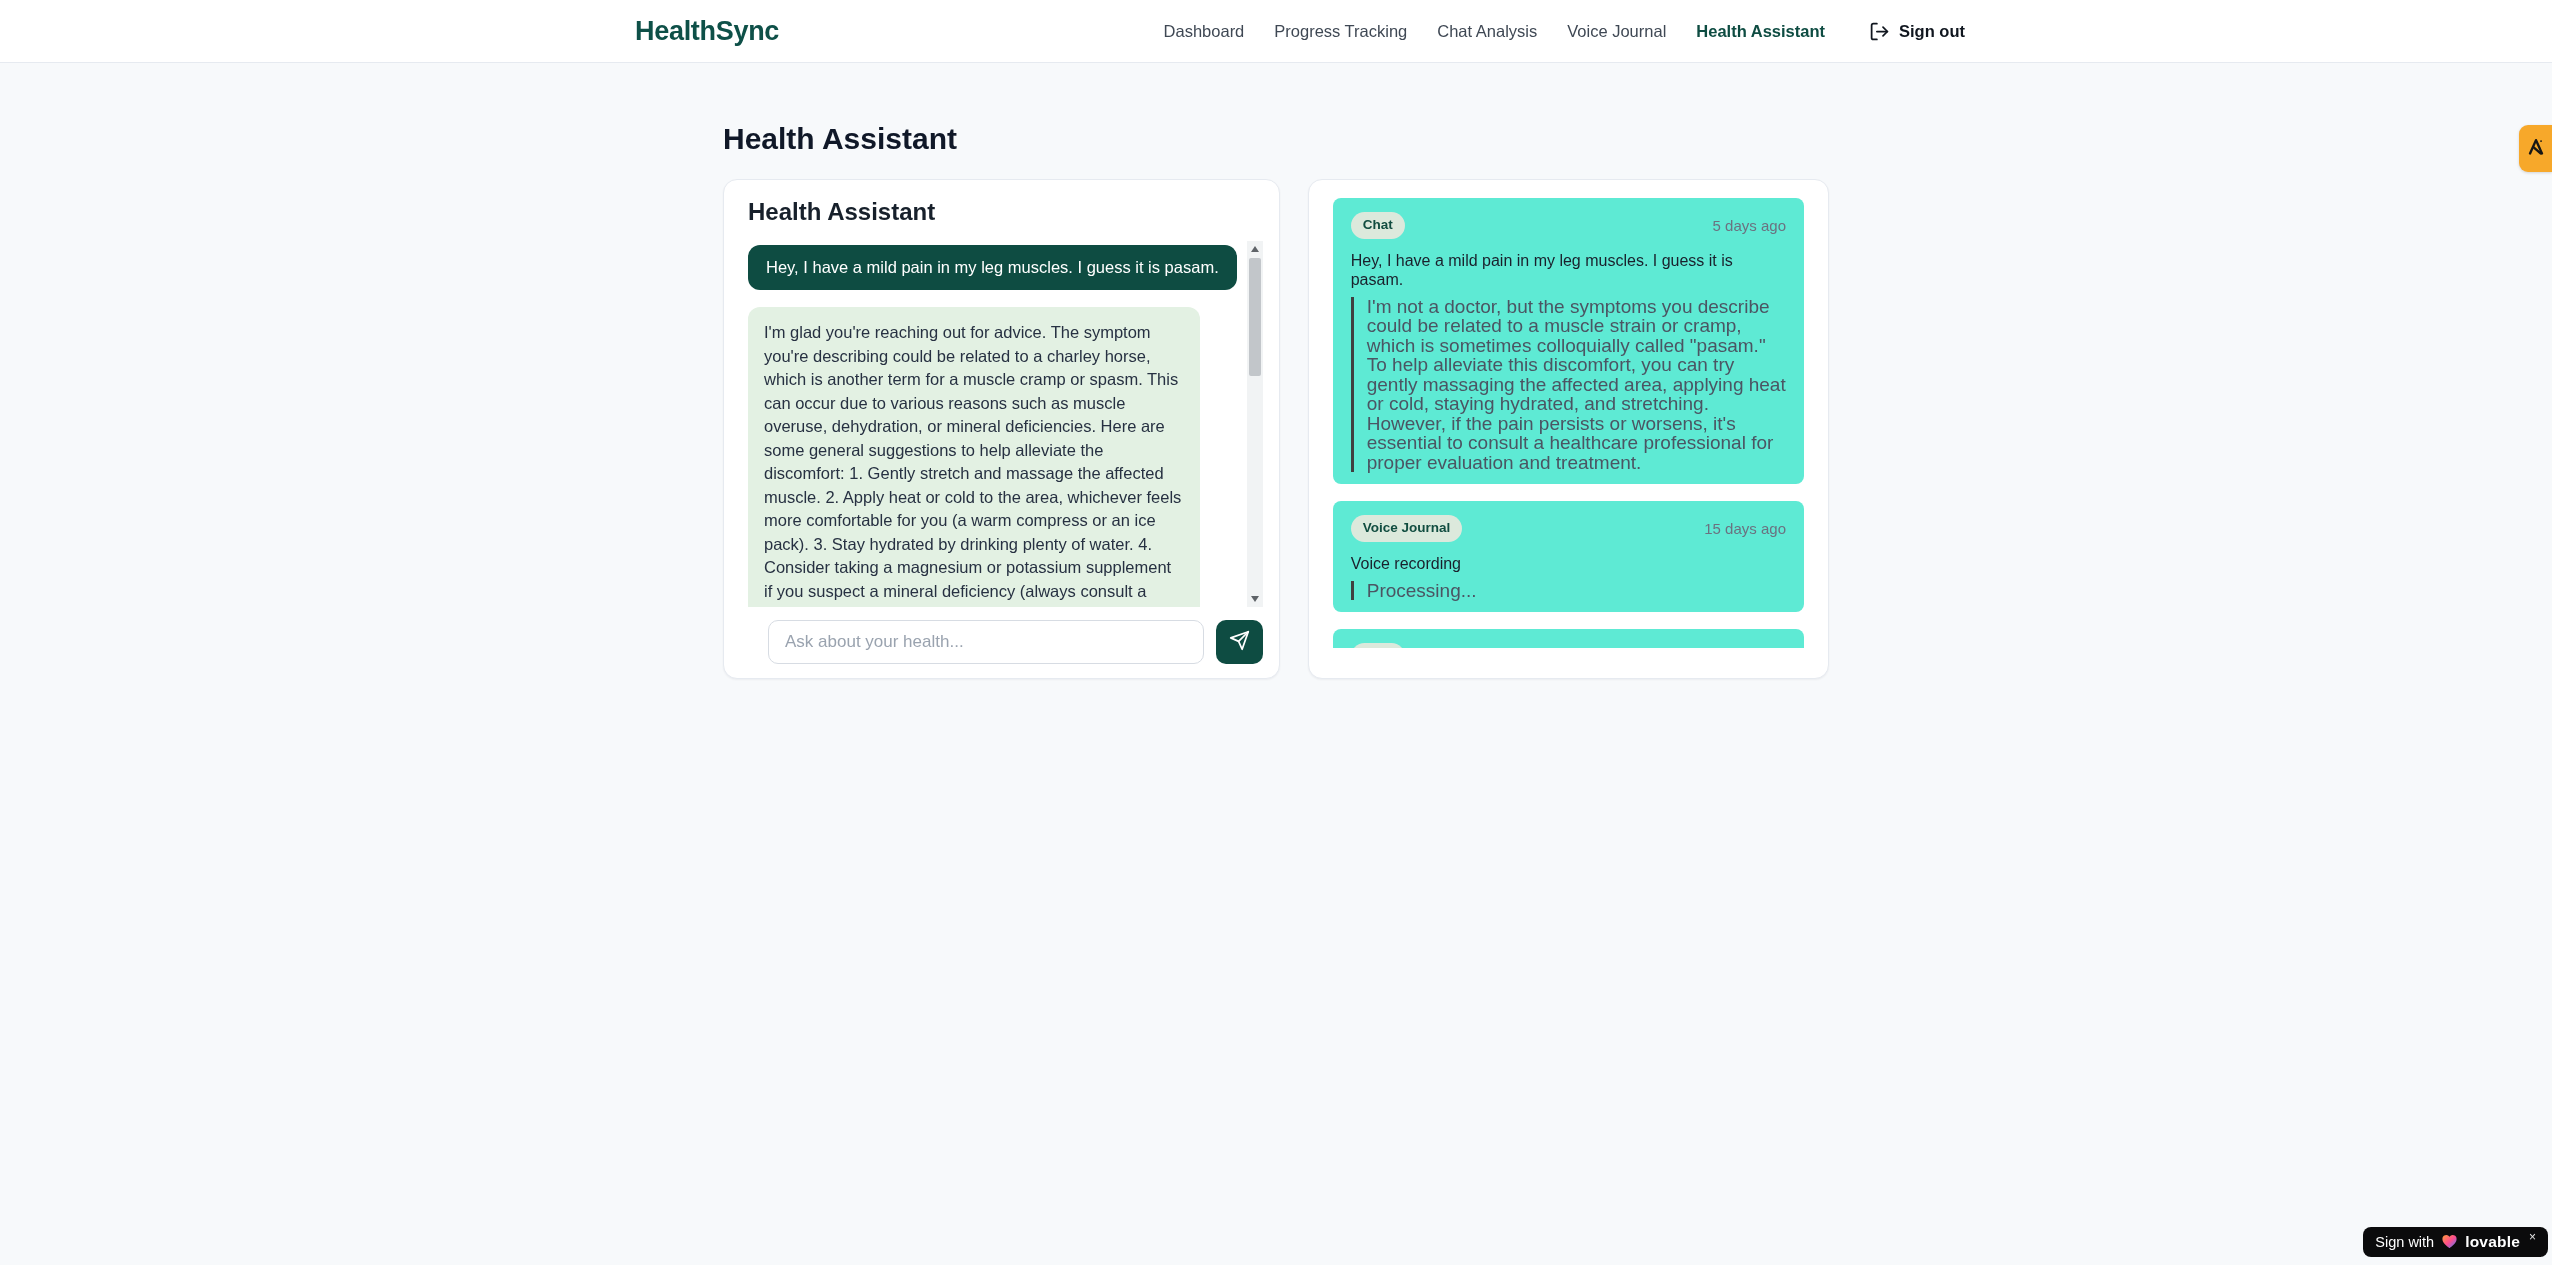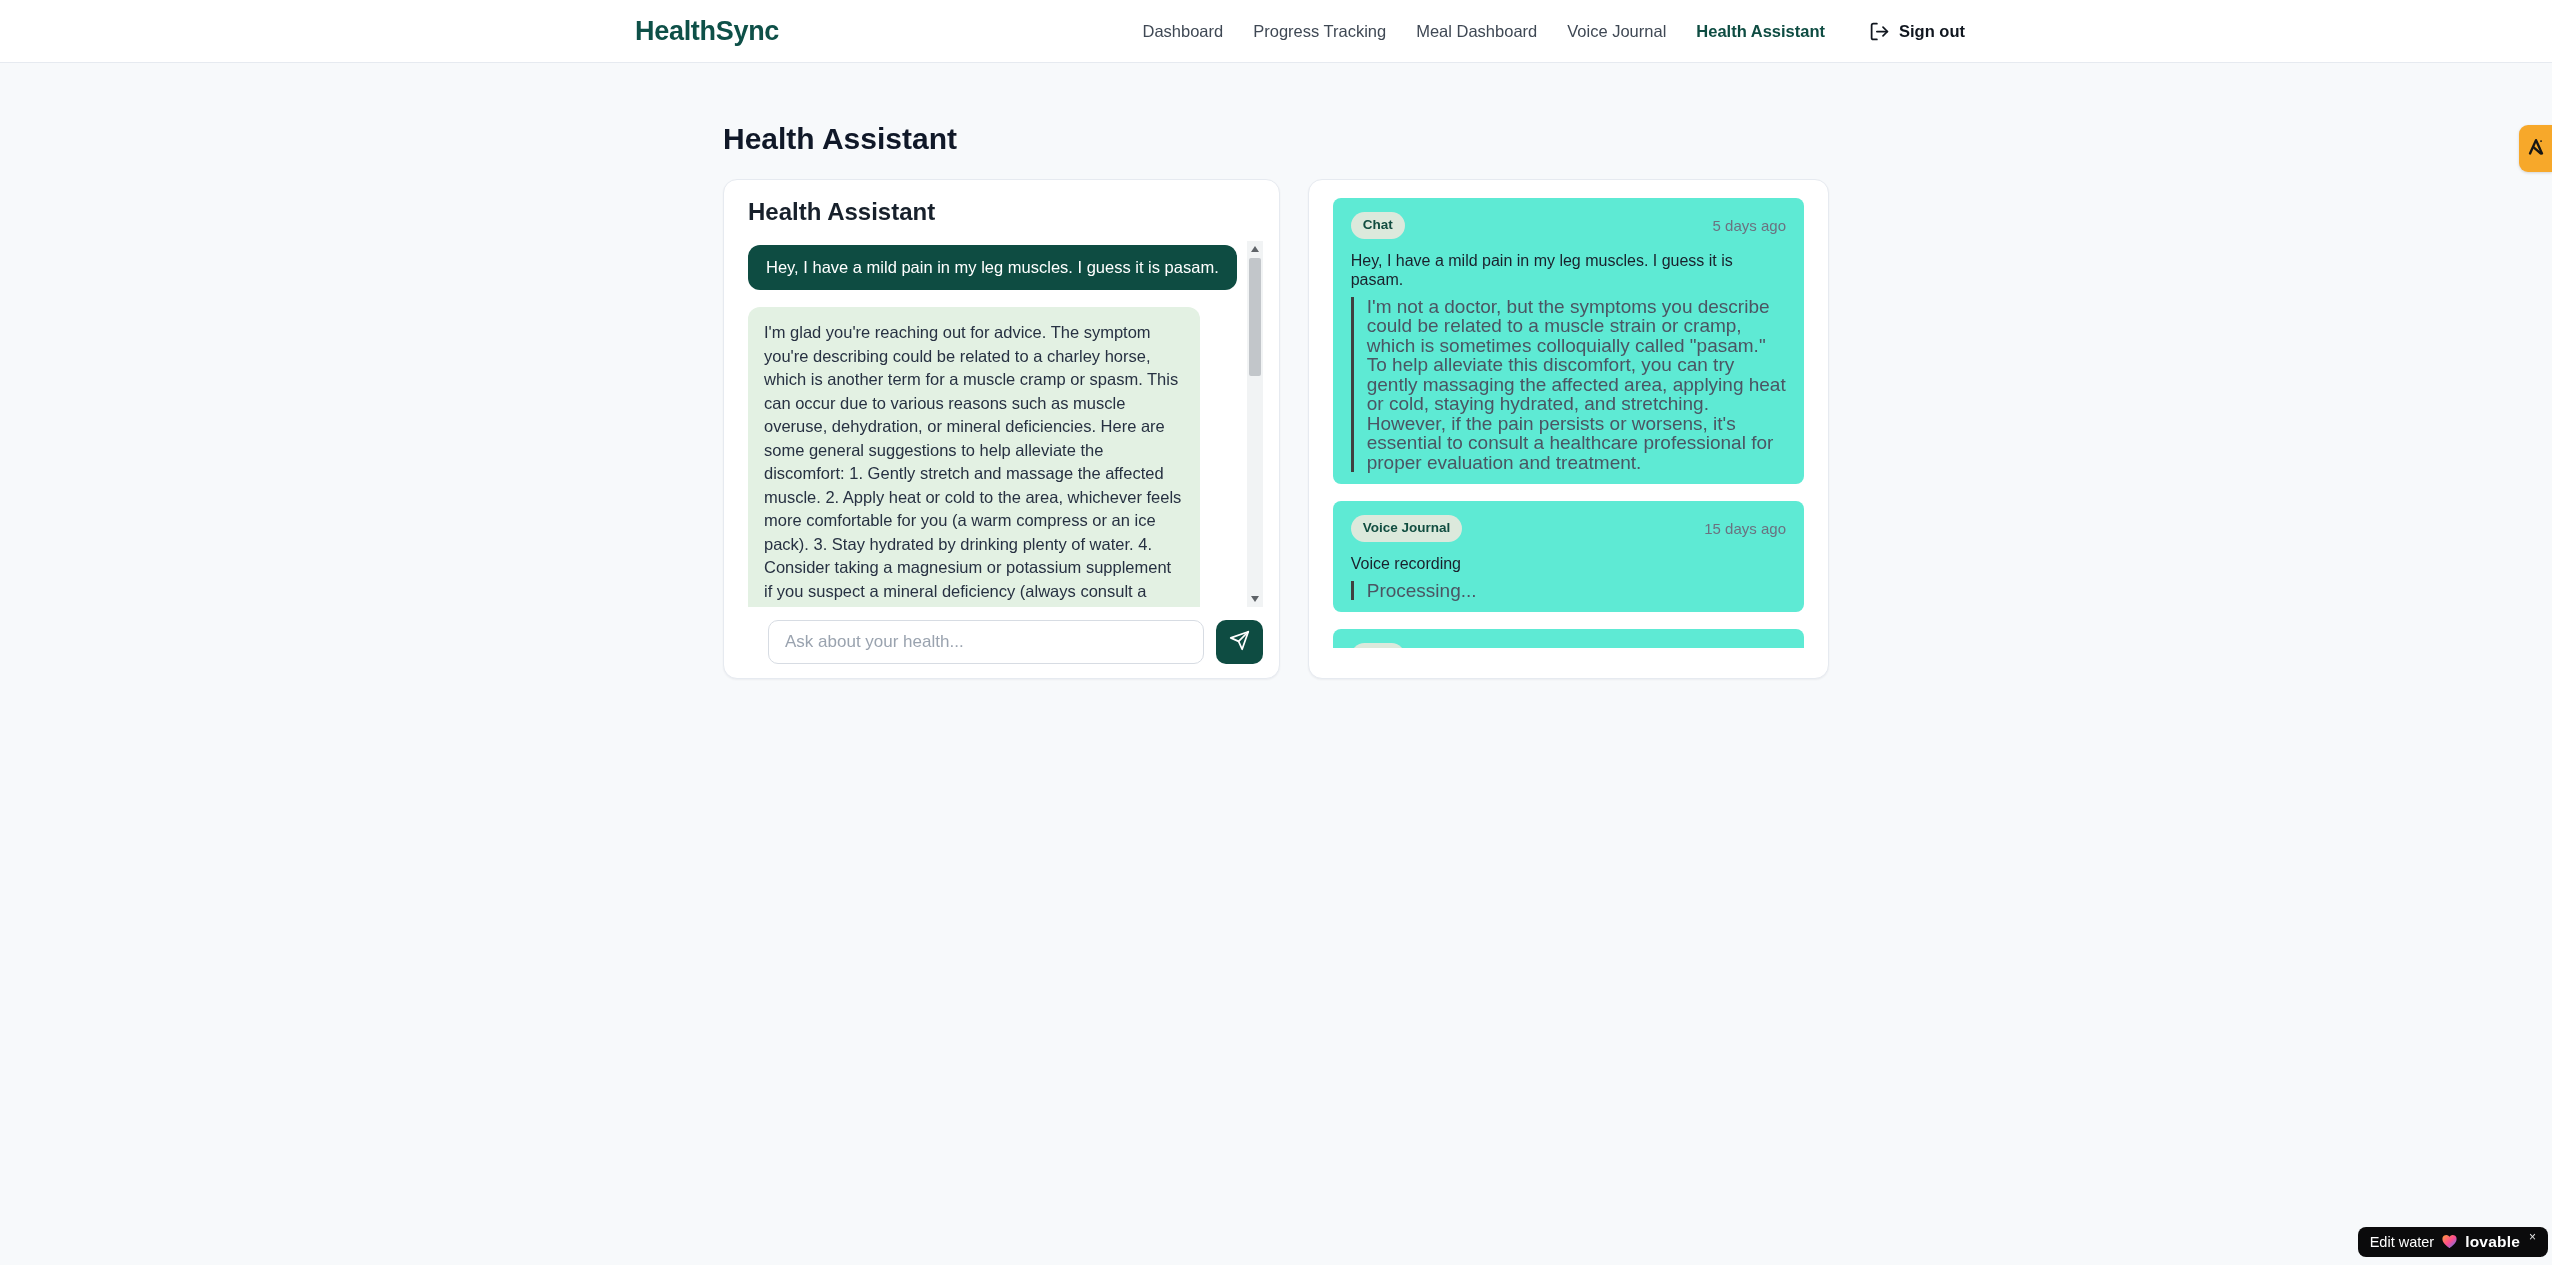--- a/index.html
+++ b/index.html
@@ -122,21 +122,21 @@
 </style>
 </head>
 <body>
 
 <div class="header">
   <div class="header-inner">
     <div class="logo">HealthSync</div>
     <div class="nav">
       <a class="nav-link">Dashboard</a>
       <a class="nav-link">Progress Tracking</a>
-      <a class="nav-link">Meal Dashboard</a>
+      <a class="nav-link">Chat Analysis</a>
       <a class="nav-link">Voice Journal</a>
       <a class="nav-link active">Health Assistant</a>
       <div class="signout">
         <span>
           <svg width="21" height="21" viewBox="0 0 24 24" fill="none" stroke="#10161f" stroke-width="2" stroke-linecap="round" stroke-linejoin="round">
             <path d="M9 21H5a2 2 0 0 1-2-2V5a2 2 0 0 1 2-2h4"></path>
             <polyline points="16 17 21 12 16 7"></polyline>
             <line x1="21" y1="12" x2="9" y2="12"></line>
           </svg>
         </span>
@@ -221,21 +221,21 @@
   <span>
     <svg width="22" height="22" viewBox="0 0 24 24" fill="none" stroke="#161616" stroke-width="2.6" stroke-linecap="round" stroke-linejoin="round">
       <path d="M5.5 19 12 4.5 18.5 19"></path>
       <path d="M9.5 12.5 17 19"></path>
       <circle cx="17.5" cy="5.5" r="1" fill="#161616" stroke="none"></circle>
     </svg>
   </span>
 </div>
 
 <div class="edit-badge">
-  <span>Edit water</span>
+  <span>Sign with</span>
   <span>
     <svg width="17" height="16" viewBox="0 0 24 22" fill="url(#lovgrad)">
       <defs>
         <linearGradient id="lovgrad" x1="0" y1="0" x2="1" y2="1">
           <stop offset="0" stop-color="#ff9a3c"></stop>
           <stop offset="0.5" stop-color="#ff4d8d"></stop>
           <stop offset="1" stop-color="#4d7cff"></stop>
         </linearGradient>
       </defs>
       <path d="M12 21S2 14.8 2 8.5A5.5 5.5 0 0 1 12 5a5.5 5.5 0 0 1 10 3.5C22 14.8 12 21 12 21z"></path>

